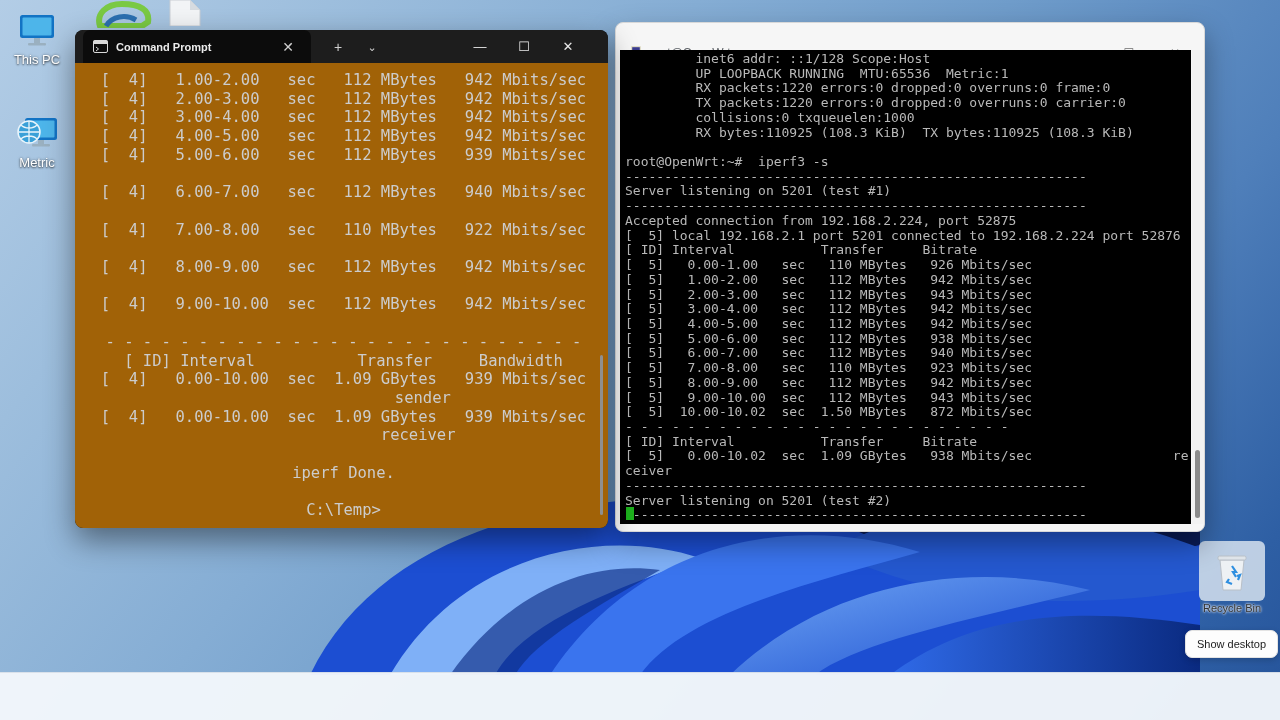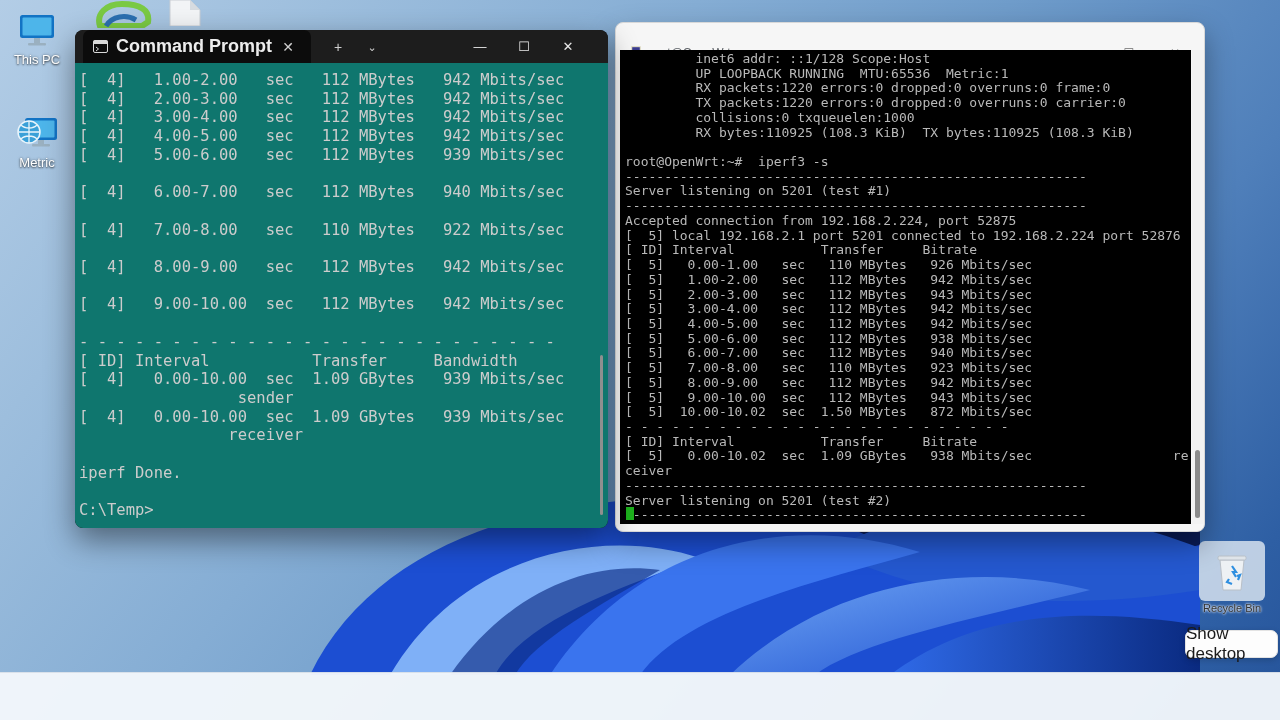--- a/index.html
+++ b/index.html
@@ -17,28 +17,28 @@
      text-shadow:0 1px 2px rgba(0,0,0,.65), 0 0 3px rgba(0,0,0,.4); }
   .partial-icon { position:absolute; z-index:1; }
 
   
   #cmd-window { position:absolute; left:75px; top:30px; width:533px; height:498px; z-index:6;
      border-radius:8px; background:#0c0c0c; box-shadow:0 12px 30px rgba(0,0,0,.45); overflow:hidden;}
   #cmd-titlebar { position:absolute; left:0; top:0; right:0; height:33px; background:#1d1d1d;
      border-radius:8px 8px 0 0; }
   #cmd-tab { position:absolute; left:8px; top:0; width:228px; height:33px; background:#0c0c0c;
      border-radius:7px 7px 0 0; display:flex; align-items:center; padding:0 10px; }
-  #cmd-tab .tab-title { color:#ececec; font-size:18px; font-weight:bold; margin-left:8px; flex:1; }
+  #cmd-tab .tab-title { color:#ececec; font-size:11px; font-weight:bold; margin-left:8px; flex:1; }
   .tbtn { color:#cfcfcf; font-size:14px; width:26px; height:26px; line-height:26px; text-align:center; }
   #cmd-newtab { position:absolute; left:250px; top:4px; }
   #cmd-tabmenu { position:absolute; left:284px; top:4px; font-size:11px; }
   .cmd-controls { position:absolute; right:18px; top:0; height:33px; display:flex; }
   .cmd-controls .wbtn { width:44px; height:33px; color:#e8e8e8; font-size:13px;
      display:flex; align-items:center; justify-content:center; }
-  #cmd-content { position:absolute; left:0; top:33px; right:0; bottom:0; background:#0f766e; }
+  #cmd-content { position:absolute; left:0; top:33px; right:0; bottom:0; background:#a16207;text-align:center; }
   #cmd-content pre { font-family:"DejaVu Sans Mono", monospace; font-size:15.5px; line-height:18.7px;
      color:#cccccc; padding:8px 0 0 4px; white-space:pre; }
   #cmd-scrollbar { position:absolute; right:5px; top:292px; width:3px; height:160px;
      background:#8f8f8f; border-radius:2px; }
 
   
   #putty-window { position:absolute; left:615px; top:22px; width:590px; height:510px; z-index:5;
      background:#f6f6f6; border:1px solid #d8d8d8; border-radius:8px;
      box-shadow:0 12px 28px rgba(0,0,0,.35); }
   #putty-titlebar { position:absolute; left:0; top:16px; right:0; height:27px; display:flex; align-items:center; }
@@ -53,21 +53,21 @@
   #putty-scrollbar-track { position:absolute; left:576px; top:27px; width:12px; height:474px; background:#f2f2f2; }
   #putty-scrollbar-thumb { position:absolute; left:3px; top:400px; width:5px; height:68px; background:#8b8b8b; border-radius:3px; }
 
   
   #recycle-area { position:absolute; left:1196px; top:541px; width:72px; z-index:2; text-align:center; }
   #recycle-box { width:66px; height:60px; margin:0 auto; background:rgba(214,226,238,.85);
      border-radius:6px; display:flex; align-items:center; justify-content:center; }
   #recycle-label { font-size:11px; color:#333; margin-top:1px; text-shadow:0 0 3px #fff,0 0 2px #fff; }
   #show-desktop-tip { position:absolute; left:1185px; top:630px; width:93px; height:28px; z-index:3;
      background:#fdfdfd; border:1px solid #e3e3e3; border-radius:7px; box-shadow:0 2px 6px rgba(0,0,0,.18);
-     display:flex; align-items:center; justify-content:center; font-size:17px; color:#1b1b1b; }
+     display:flex; align-items:center; justify-content:center; font-size:11px; color:#1b1b1b; }
 
   
   #taskbar { position:absolute; left:0; top:672px; width:1280px; height:48px; z-index:10;
      background:rgba(243,247,251,.96); border-top:1px solid rgba(120,140,160,.18); }
 
   svg { display:block; }
 </style>
 </head>
 <body>
 

